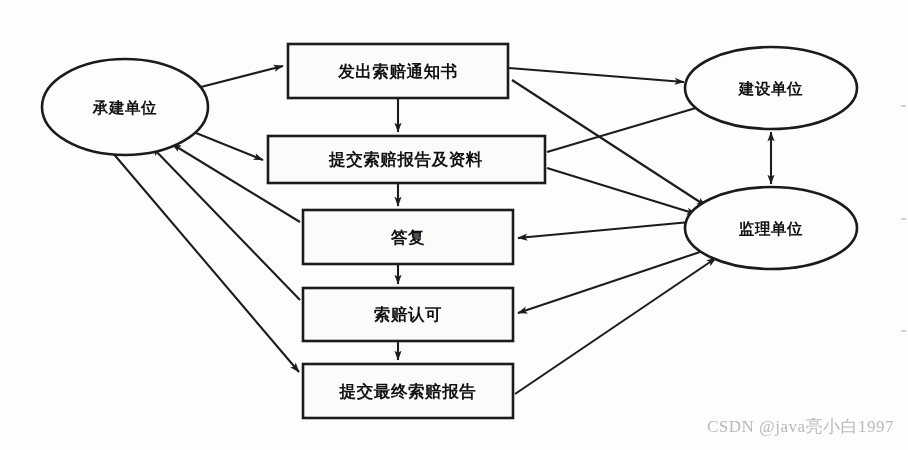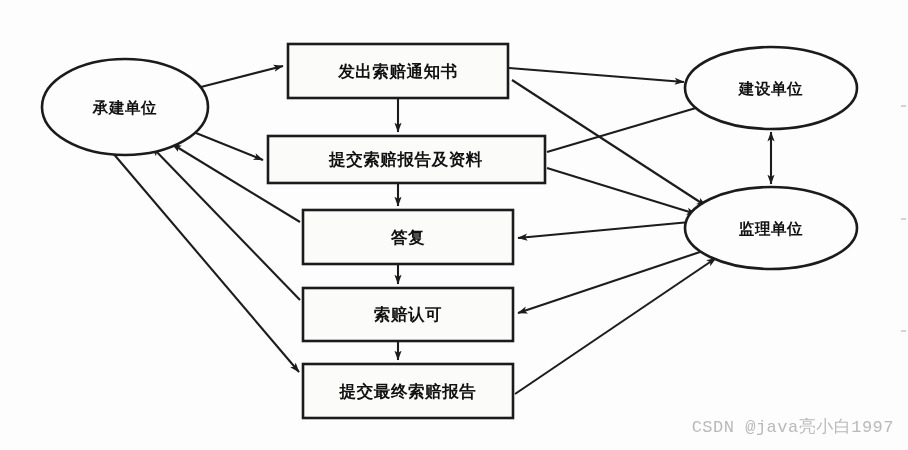--- a/index.html
+++ b/index.html
@@ -48,21 +48,21 @@
     dominant-baseline: middle;
     letter-spacing: 0.6px;
   }
   .node-label-ellipse {
     font-size: 15.5px;
   }
   .watermark {
     position: absolute;
     right: 14px;
     bottom: 12px;
-    font-family: Liberation Mono, monospace;
+    font-family: Liberation Serif, serif;
     font-size: 17px;
     color: #b9b9b9;
     letter-spacing: 0.5px;
     white-space: nowrap;
     user-select: none;
     margin-top: 10px;
   }
   .edge-right-bar {
     position: absolute;
     right: 2px;

